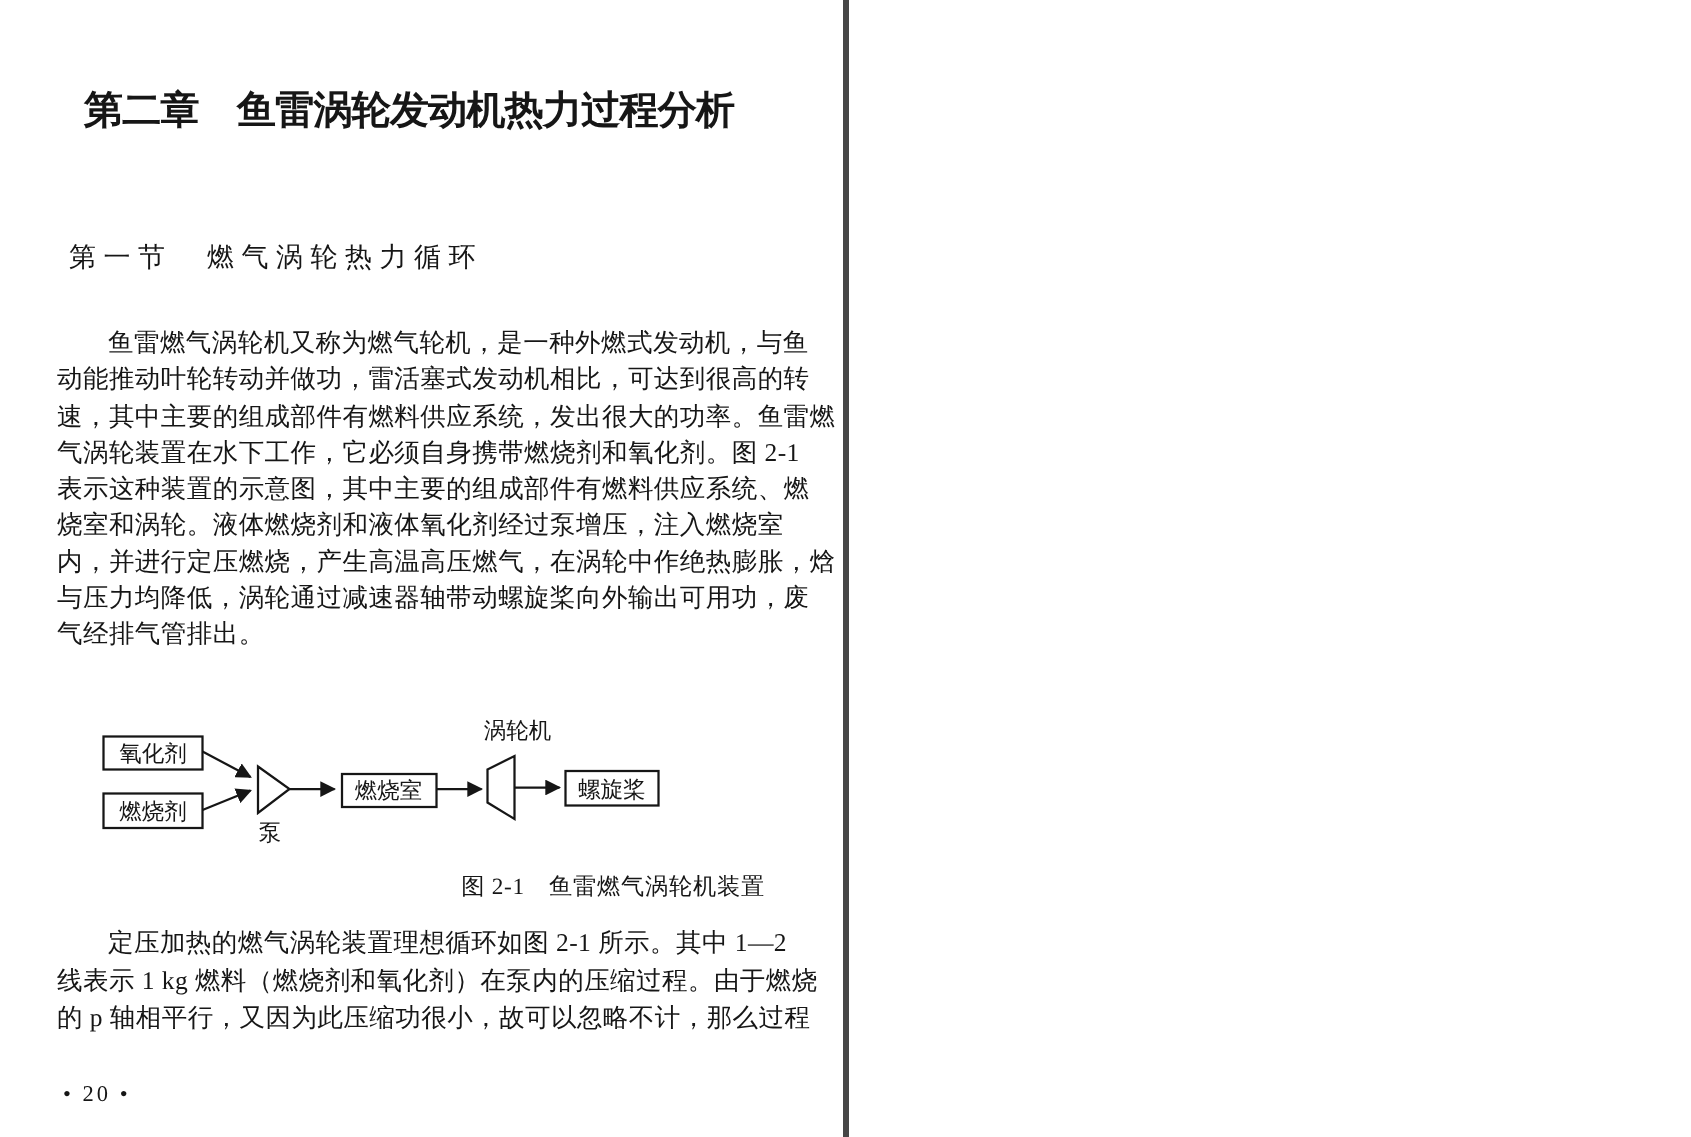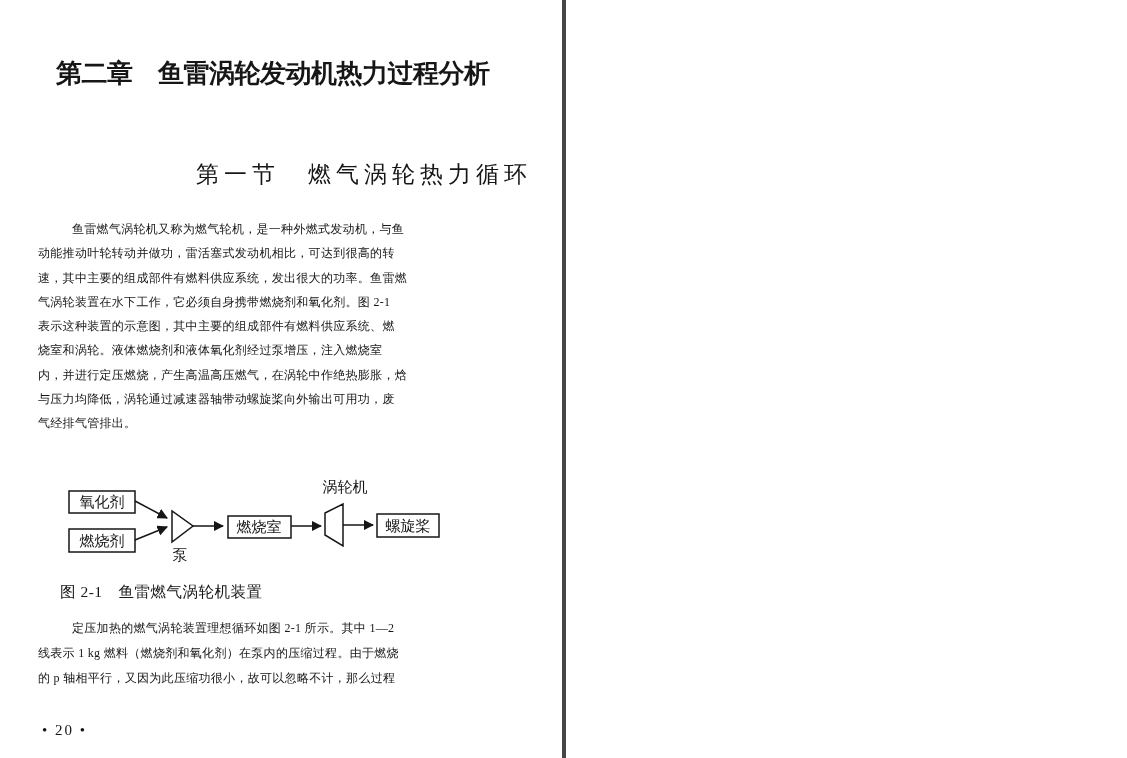--- a/index.html
+++ b/index.html
@@ -6,30 +6,30 @@
   html,body{width:1127px;height:758px}
   body{position:relative;background:#ffffff;color:#161616;
        font-family:"Liberation Serif","DejaVu Serif",serif;overflow:hidden}
   .page{position:absolute;top:0;height:758px}
   #page-left{left:0;width:561px}
   #page-right{left:566px;width:561px}
   #spine{position:absolute;left:562px;top:0;width:4px;height:758px;background:#464646}
 
   .chapter-title{position:absolute;left:56px;top:56px;font-size:26px;font-weight:bold;
                  letter-spacing:-0.5px;white-space:nowrap}
-  .section-heading{position:absolute;left:25px;top:159px;width:507px;text-align:right;
-                   font-size:23px;letter-spacing:5px;white-space:nowrap}
+  .section-heading{position:absolute;left:46px;top:159px;width:507px;text-align:left;
+                   font-size:18px;letter-spacing:5px;white-space:nowrap}
 
-  .para{position:absolute;font-size:12px;letter-spacing:0.3px}
+  .para{position:absolute;font-size:17px;letter-spacing:0.3px}
   .para .tline{white-space:nowrap}
   .lh-l .tline{height:24.3px;line-height:24.3px}
   .lh-r .tline{height:25px;line-height:25px}
   .indent-first .tline:first-child{text-indent:34px}
 
-  .fig-caption{position:absolute;text-align:left;font-size:15.5px;letter-spacing:0.5px;
+  .fig-caption{position:absolute;text-align:right;font-size:15.5px;letter-spacing:0.5px;
                line-height:23px}
 
   .page-number{position:absolute;font-size:15px;letter-spacing:2px;white-space:nowrap}
 
   svg text{font-family:"Liberation Serif","DejaVu Serif",serif;fill:#161616}
   svg .cjk{font-style:normal;font-weight:normal}
 </style>
 </head>
 <body>
 

